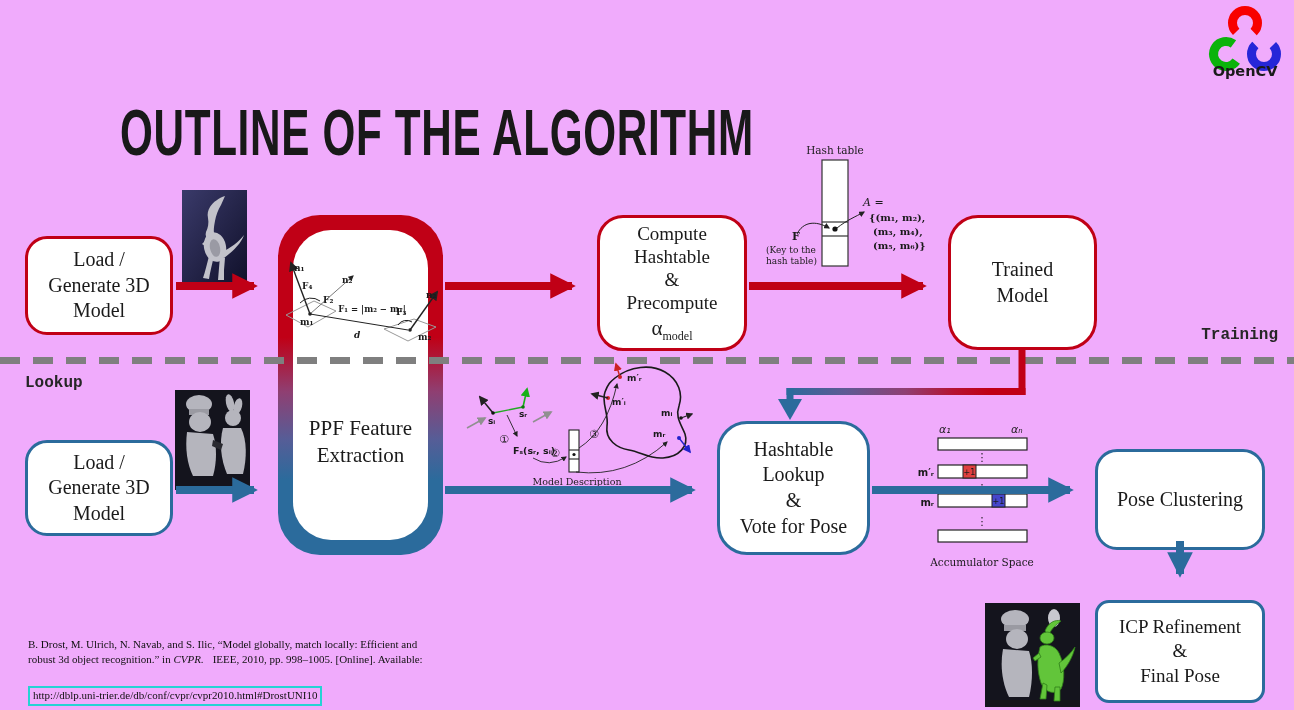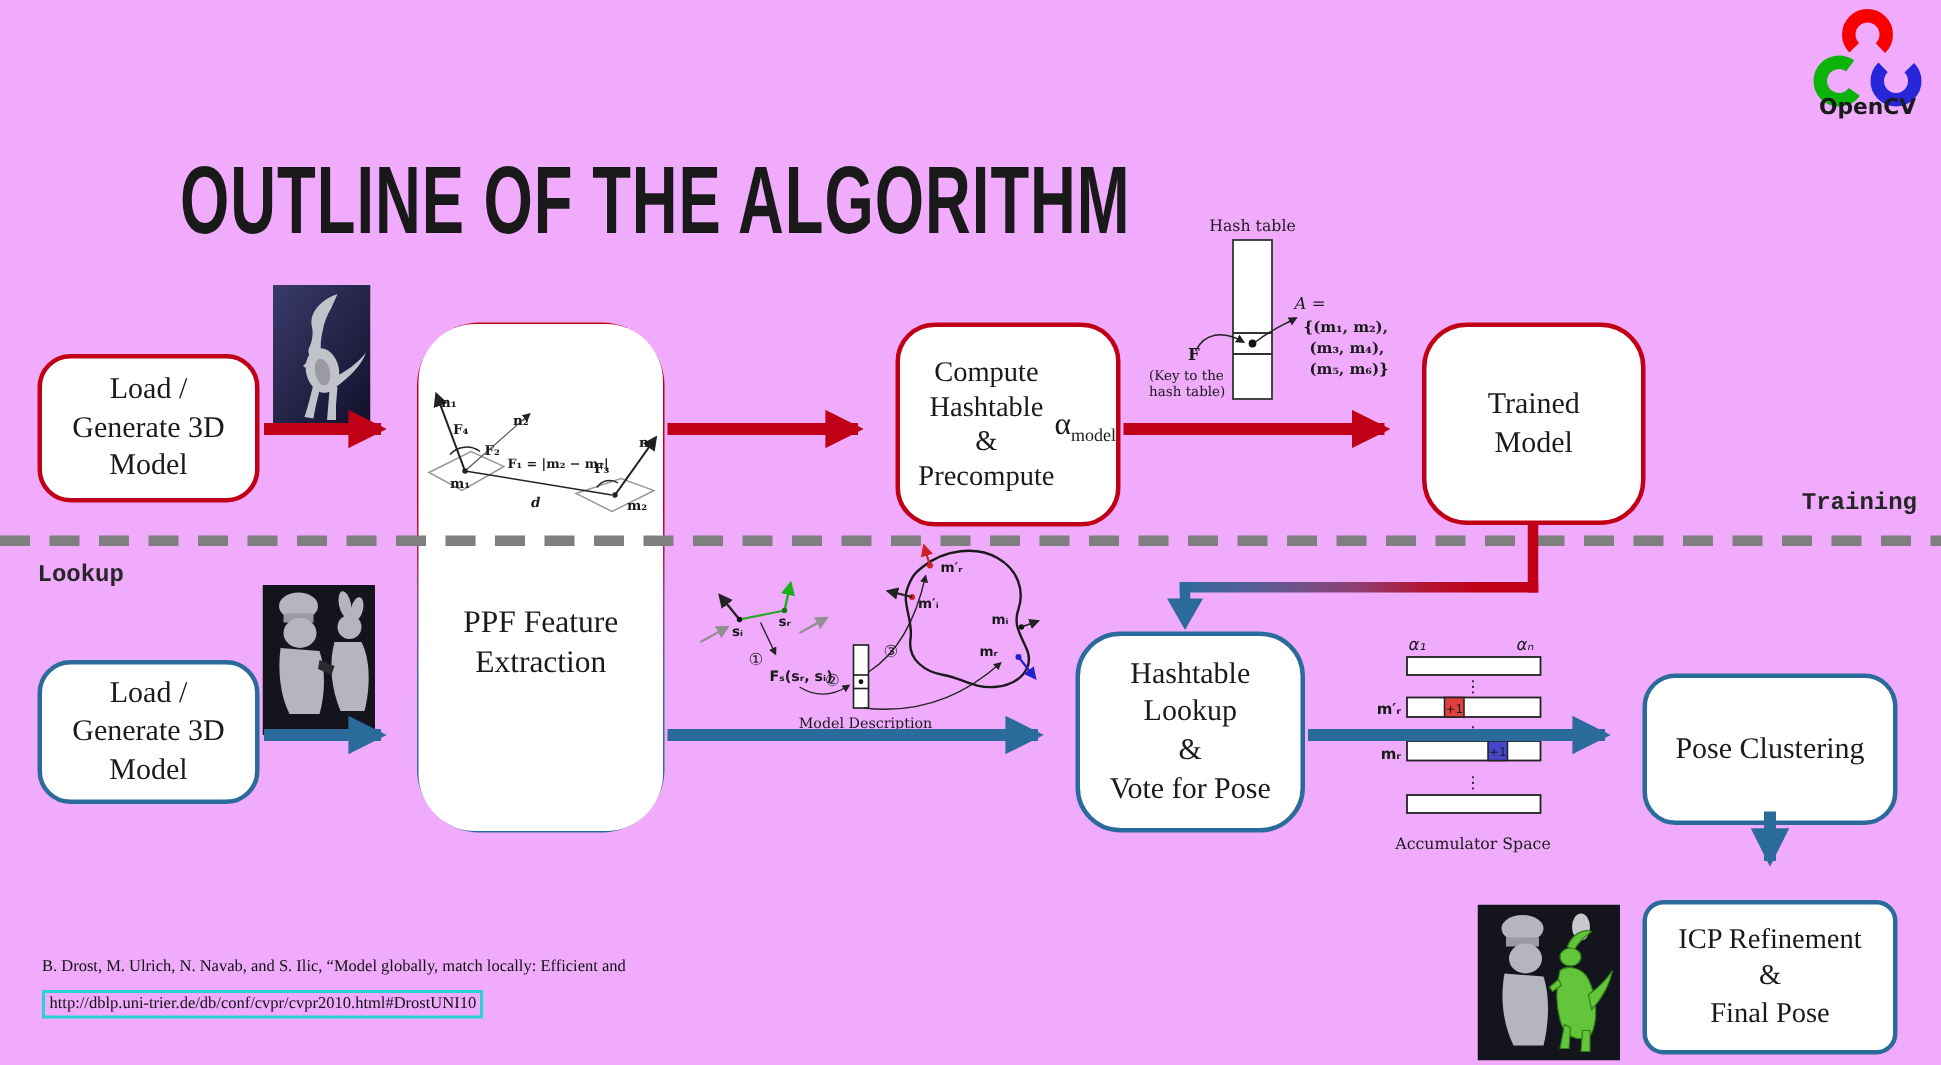--- a/index.html
+++ b/index.html
@@ -16,52 +16,52 @@
   #lbl-runtime{left:25px;top:374px;}
   
   .fbox{position:absolute;background:#fff;border:3.5px solid #c00016;display:flex;
         align-items:center;justify-content:center;text-align:center;z-index:2;
         color:#1a1a1a;box-sizing:border-box;}
   .fbox .lbl{white-space:pre-line;line-height:1.28;font-size:20px;}
   .blue{border-color:#2b6b9c;}
   #box-load-training{left:25px;top:236px;width:148px;height:99px;border-radius:22px;}
   #box-load-runtime{left:25px;top:440px;width:148px;height:96px;border-radius:22px;}
   #box-compute{left:597px;top:215px;width:150px;height:136px;border-radius:26px;
-               flex-direction:row;justify-content:flex-end;}
+               flex-direction:column;}
   #box-compute .lbl{font-size:19px;line-height:1.22;}
   #box-trained{left:948px;top:215px;width:149px;height:135px;border-radius:30px;justify-content:center;}
   #box-lookup{left:717px;top:421px;width:153px;height:134px;border-radius:30px;}
   #box-pose{left:1095px;top:449px;width:170px;height:101px;border-radius:22px;}
   #box-icp{left:1095px;top:600px;width:170px;height:103px;border-radius:14px;}
   #box-icp .lbl{font-size:19px;}
   .alpha-line{font-size:21px;margin-top:2px;}
   .alpha-line sub{font-size:12px;}
   
   .ppf-wrap{position:absolute;left:278px;top:215px;width:165px;height:340px;border-radius:42px;
             background:linear-gradient(180deg,#c00016 0%,#c00016 36%,#8f3f72 52%,#565d97 66%,
-            #2b6b9c 78%,#2b6b9c 100%);padding:1px;box-sizing:border-box;z-index:2;}
+            #2b6b9c 78%,#2b6b9c 100%);padding:15px;box-sizing:border-box;z-index:2;}
   .ppf-inner{width:100%;height:100%;background:#fff;border-radius:38px;position:relative;}
   .ppf-label{position:absolute;left:0;right:0;top:185px;text-align:center;font-size:21px;
              color:#1a1a1a;white-space:pre-line;line-height:1.3;}
   
   .diag{position:absolute;z-index:3;overflow:visible;}
   .dtxt{font-family:"DejaVu Serif",serif;fill:#1a1a1a;}
   .dsans{font-family:"DejaVu Sans",sans-serif;fill:#1a1a1a;}
   
   .pic{position:absolute;z-index:2;}
   
   #overlay{position:absolute;left:0;top:0;z-index:5;pointer-events:none;}
   
   #logo{position:absolute;left:1200px;top:6px;z-index:1;}
   
   .citation{position:absolute;left:28px;top:637px;width:620px;font-size:11px;color:#111;
             line-height:1.38;z-index:2;}
   .citation .it{font-style:italic;}
   .cit-post{margin-left:9px;}
-  .url-box{display:inline-block;border:2px solid #25d3d3;padding:0 3px;margin-top:8px;
+  .url-box{display:inline-block;border:2px solid #25d3d3;padding:0 3px;margin-top:19px;
            color:#111;text-decoration:none;text-align:right;}
 </style>
 </head>
 <body>
 
 <div class="slide">
 
   <svg id="logo" width="90" height="74" viewBox="0 0 90 74">
     <circle cx="45" cy="17" r="12.5" fill="none" stroke="#f80000" stroke-width="9" stroke-dasharray="58.9 19.6" transform="rotate(135 45 17)"></circle>
     <circle cx="26" cy="48" r="12.5" fill="none" stroke="#0bb30b" stroke-width="9" stroke-dasharray="58.9 19.6" transform="rotate(35 26 48)"></circle>
@@ -326,16 +326,17 @@
     <line x1="790" y1="388" x2="790" y2="400" stroke="#2b6b9c" stroke-width="7"></line>
     <polygon points="778,399 802,399 790,420" fill="#2b6b9c"></polygon>
     <line x1="176" y1="490" x2="254" y2="490" stroke="#2b6b9c" stroke-width="8" marker-end="url(#ah-blue)"></line>
     <line x1="445" y1="490" x2="692" y2="490" stroke="#2b6b9c" stroke-width="8" marker-end="url(#ah-blue)"></line>
     <line x1="872" y1="490" x2="1070" y2="490" stroke="#2b6b9c" stroke-width="8" marker-end="url(#ah-blue)"></line>
     <line x1="1180" y1="541" x2="1180" y2="574" stroke="#2b6b9c" stroke-width="8" marker-end="url(#ah-blue)"></line>
   </svg>
 
   <div class="citation">
     <div>B. Drost, M. Ulrich, N. Navab, and S. Ilic, “Model globally, match locally: Efficient and</div>
+    <div><span>robust 3d object recognition.” in </span><span class="it">CVPR.</span><span class="cit-post">IEEE, 2010, pp. 998–1005. [Online]. Available:</span></div>
     <a href="#" class="url-box">http://dblp.uni-trier.de/db/conf/cvpr/cvpr2010.html#DrostUNI10</a>
   </div>
 
 </div>
 
 </body></html>

